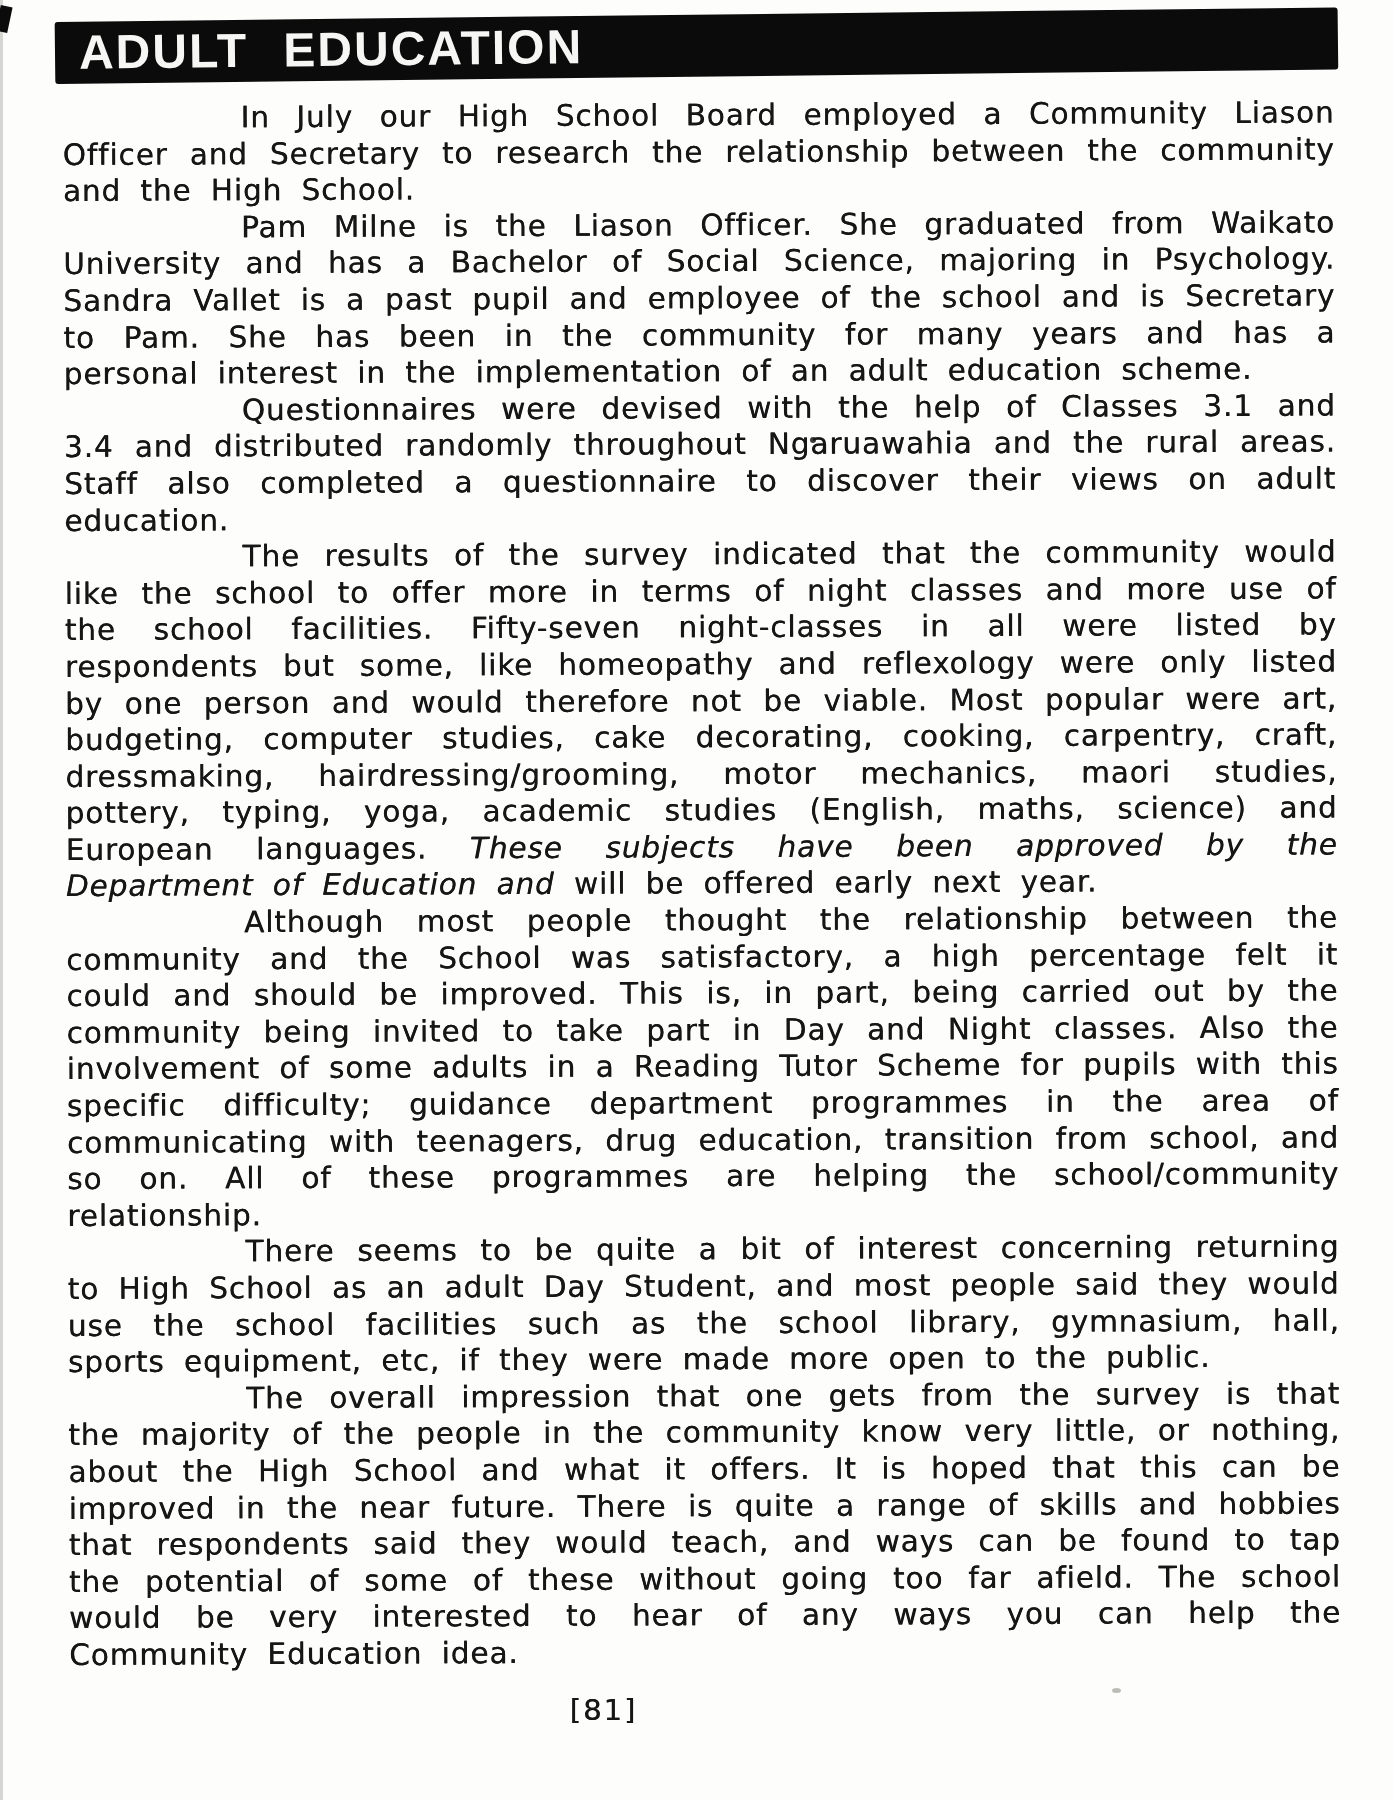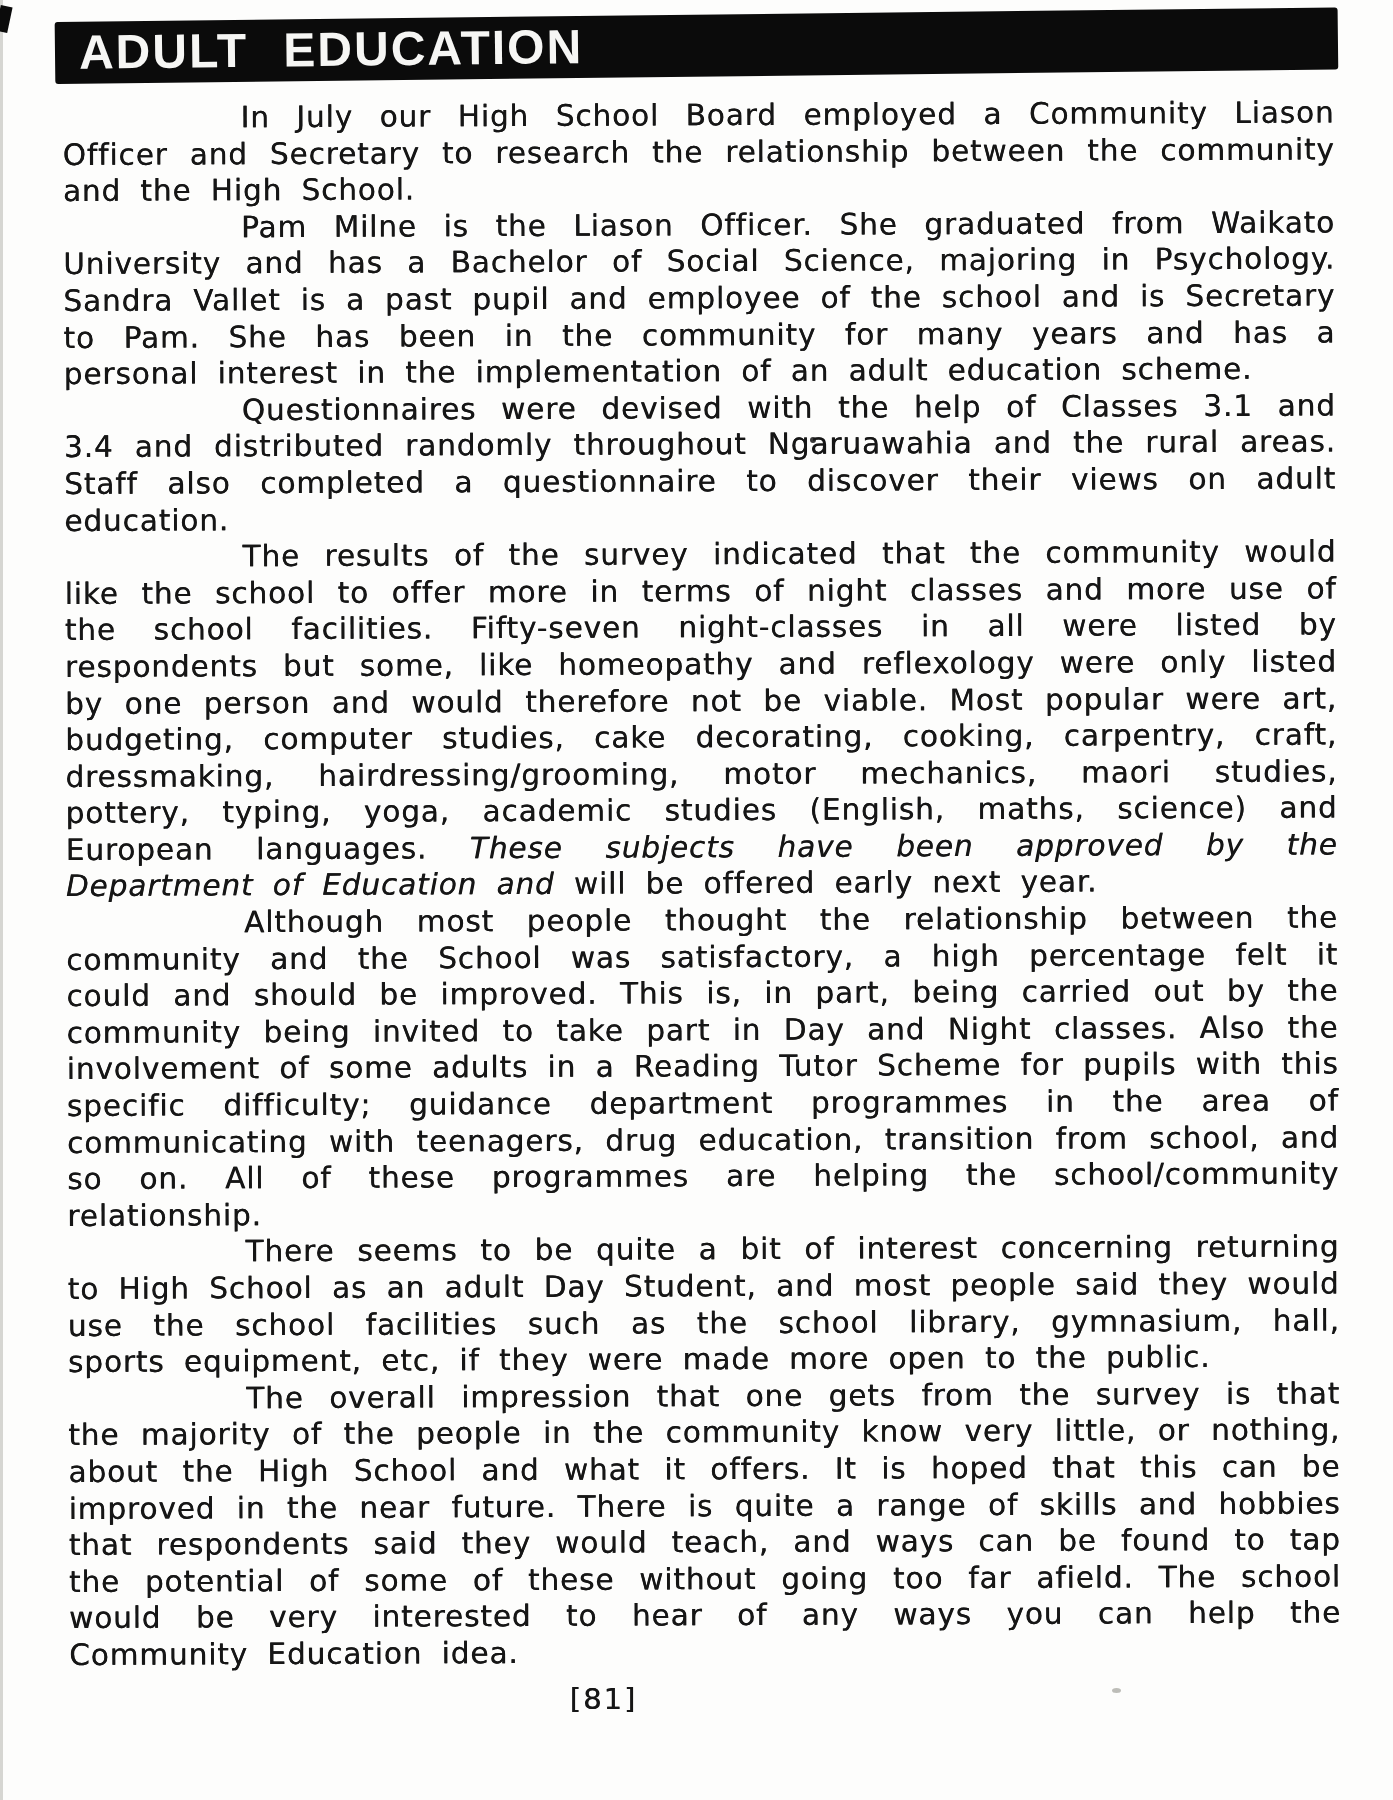--- a/index.html
+++ b/index.html
@@ -93,21 +93,21 @@
     transform-origin: left top;
   }
   .article p {
     margin: 0;
     text-indent: 178px;
   }
   .article .italic {
     font-style: italic;
   }
   .page-footer {
-    margin-top: 8px;
+    margin-top: 19px;
     width: 1207px;
     text-align: center;
     font-family: "DejaVu Sans", sans-serif;
     font-size: 29px;
     letter-spacing: 2px;
     color: var(--ink);
     text-shadow: 0.35px 0 0 currentColor;
   }
 </style>
 </head>

